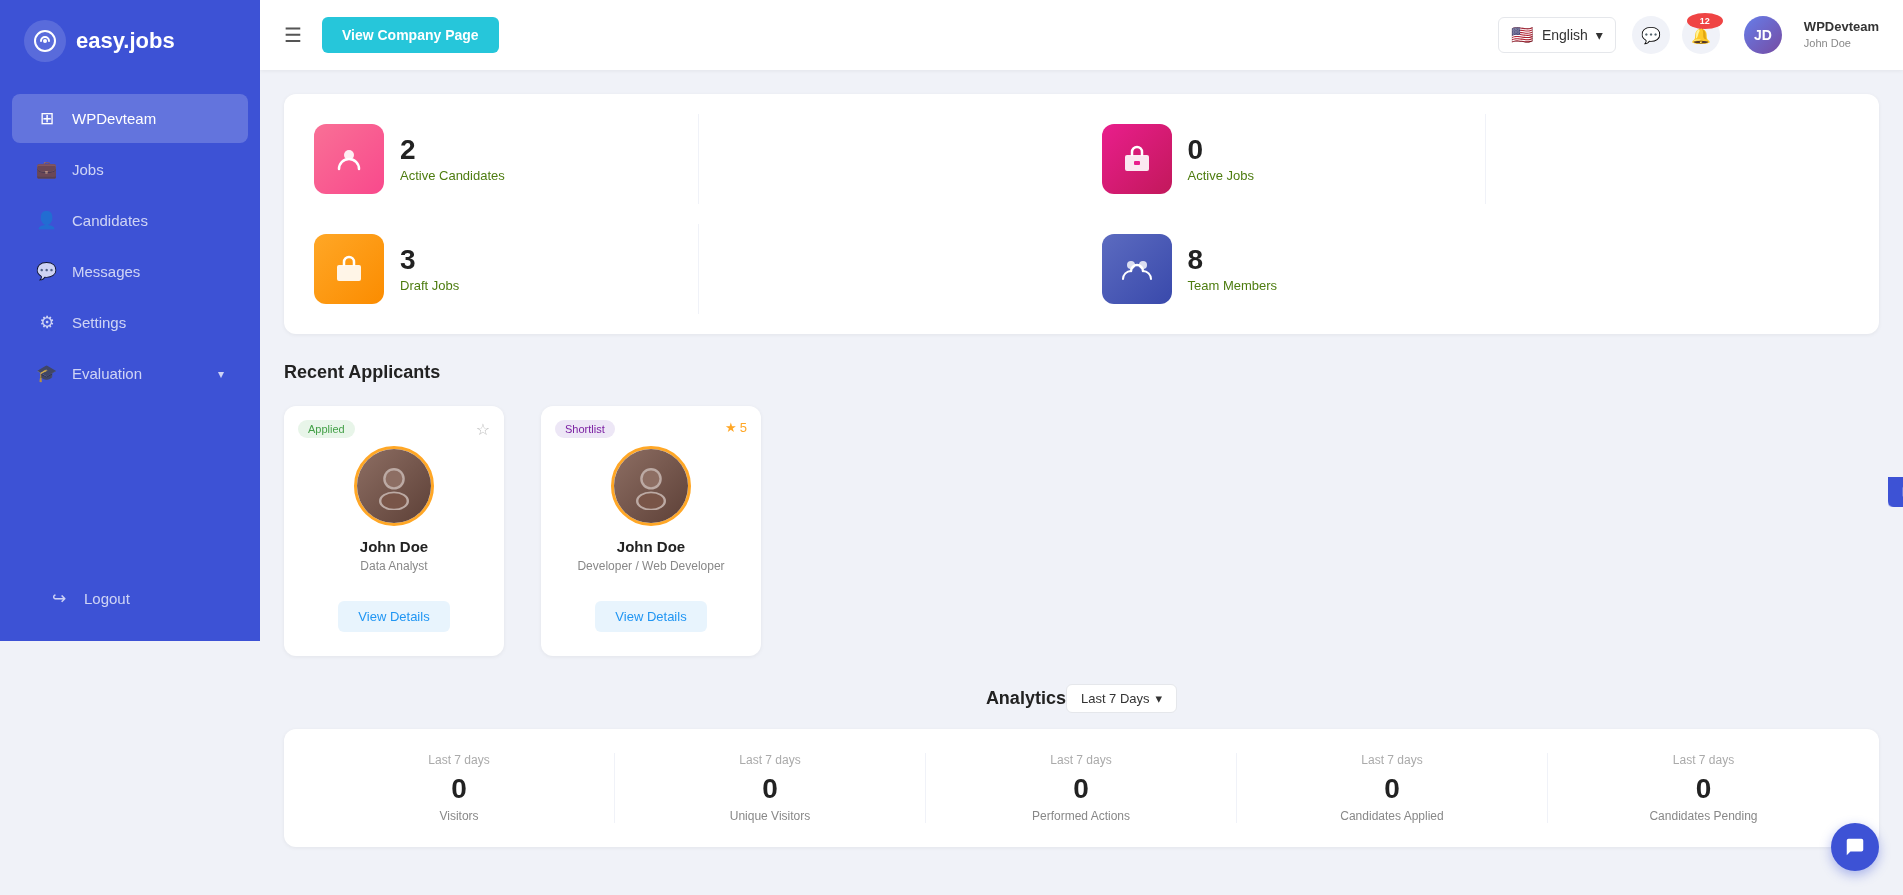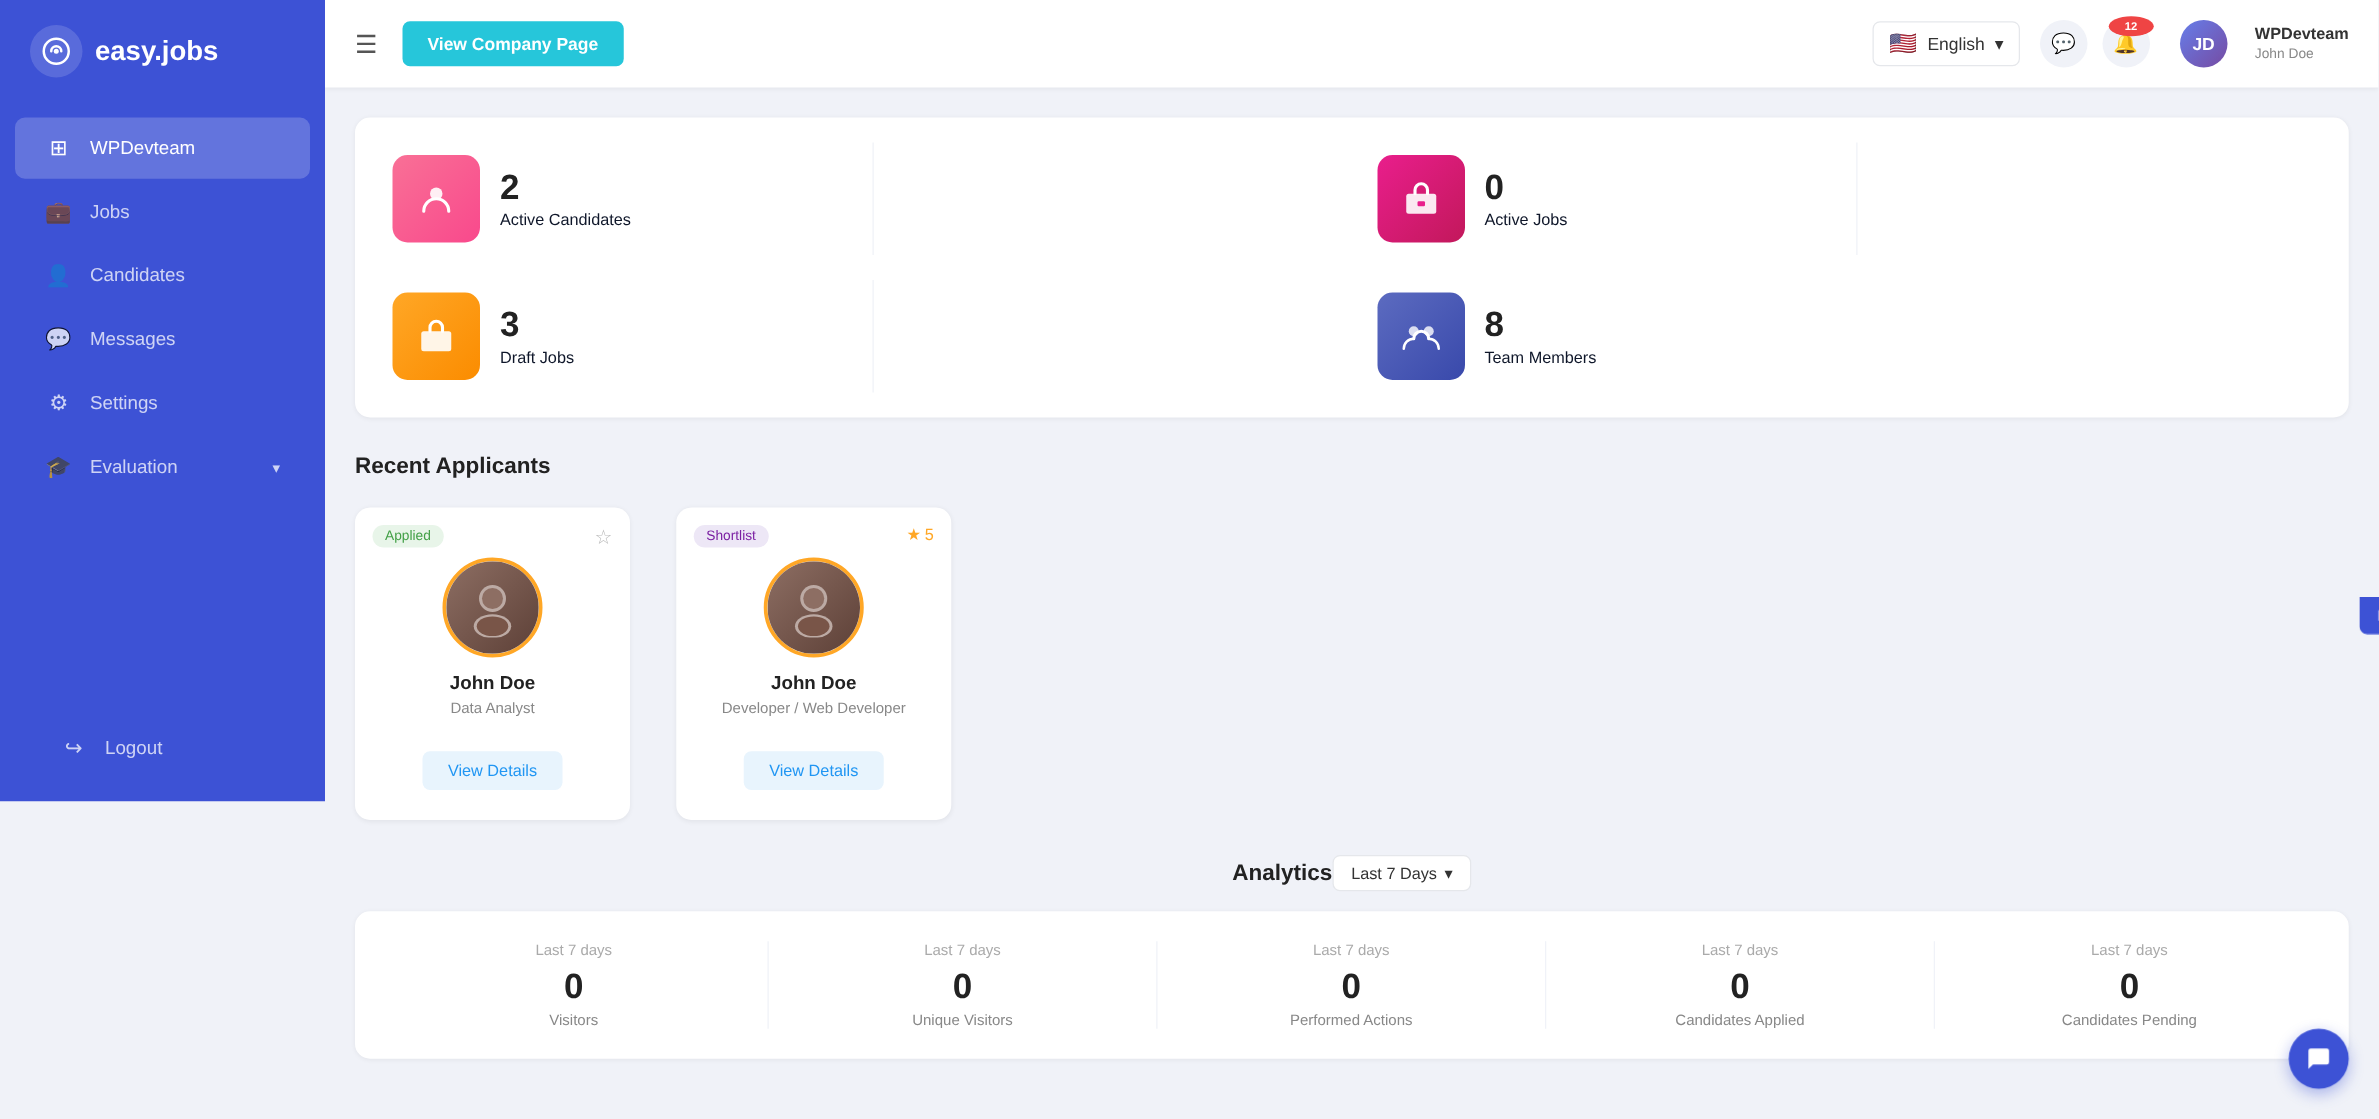--- a/index.html
+++ b/index.html
@@ -133,21 +133,21 @@
       width: 70px; height: 70px;
       border-radius: 12px;
       display: flex; align-items: center; justify-content: center;
       font-size: 26px; color: white; flex-shrink: 0;
     }
     .stat-icon.pink { background: linear-gradient(135deg, #f97096, #f9498c); }
     .stat-icon.magenta { background: linear-gradient(135deg, #e91e8c, #c2185b); }
     .stat-icon.orange { background: linear-gradient(135deg, #ffa726, #fb8c00); }
     .stat-icon.blue { background: linear-gradient(135deg, #5c6bc0, #3949ab); }
     .stat-number { font-size: 28px; font-weight: 700; color: #222; line-height: 1; }
-    .stat-label { font-size: 13px; color: #0f172a; margin-top: 4px; }
+    .stat-label { font-size: 13px; color: #4d7c0f; margin-top: 4px; }
 
     
     .section-title {
       font-size: 18px; font-weight: 700; color: #222; margin-bottom: 23px;
     }
 
     
     .applicants-row { display: flex; gap: 37px; margin-bottom: 28px; }
     .applicant-card {
       background: white;

